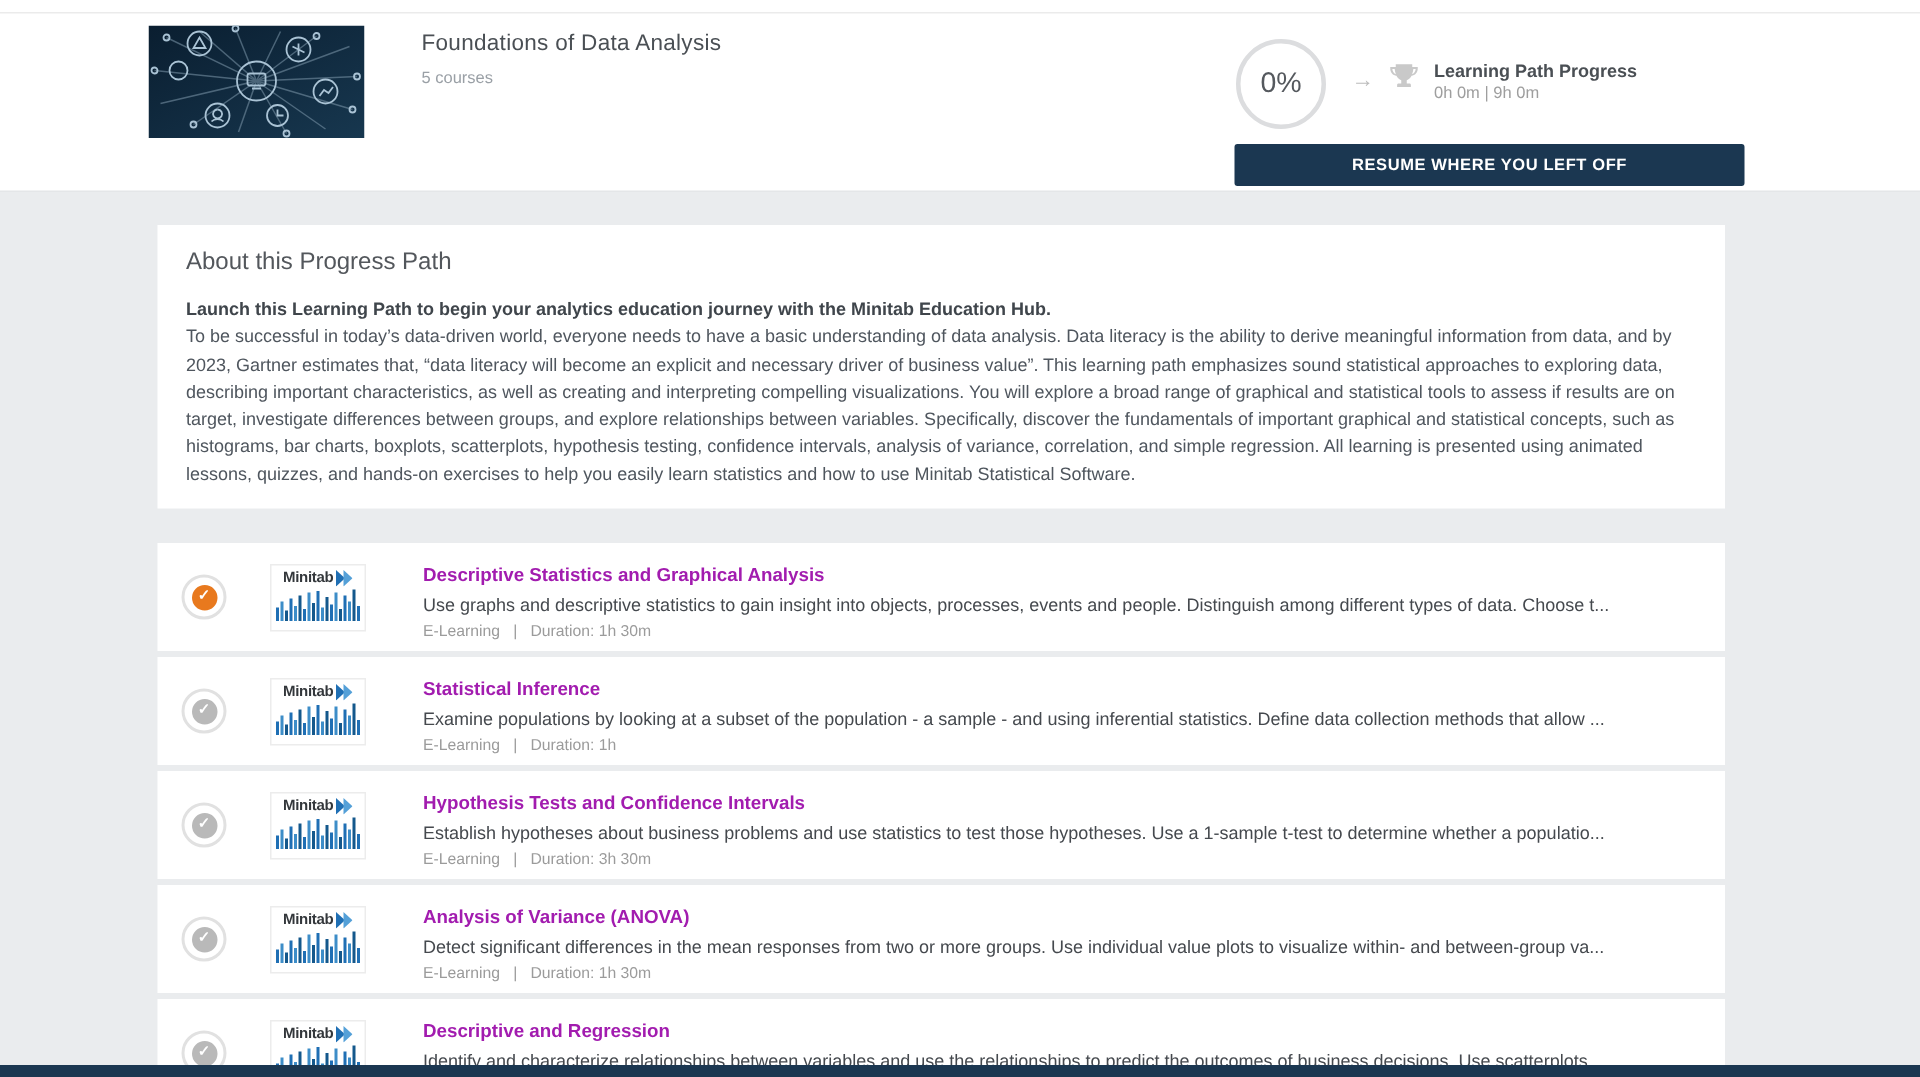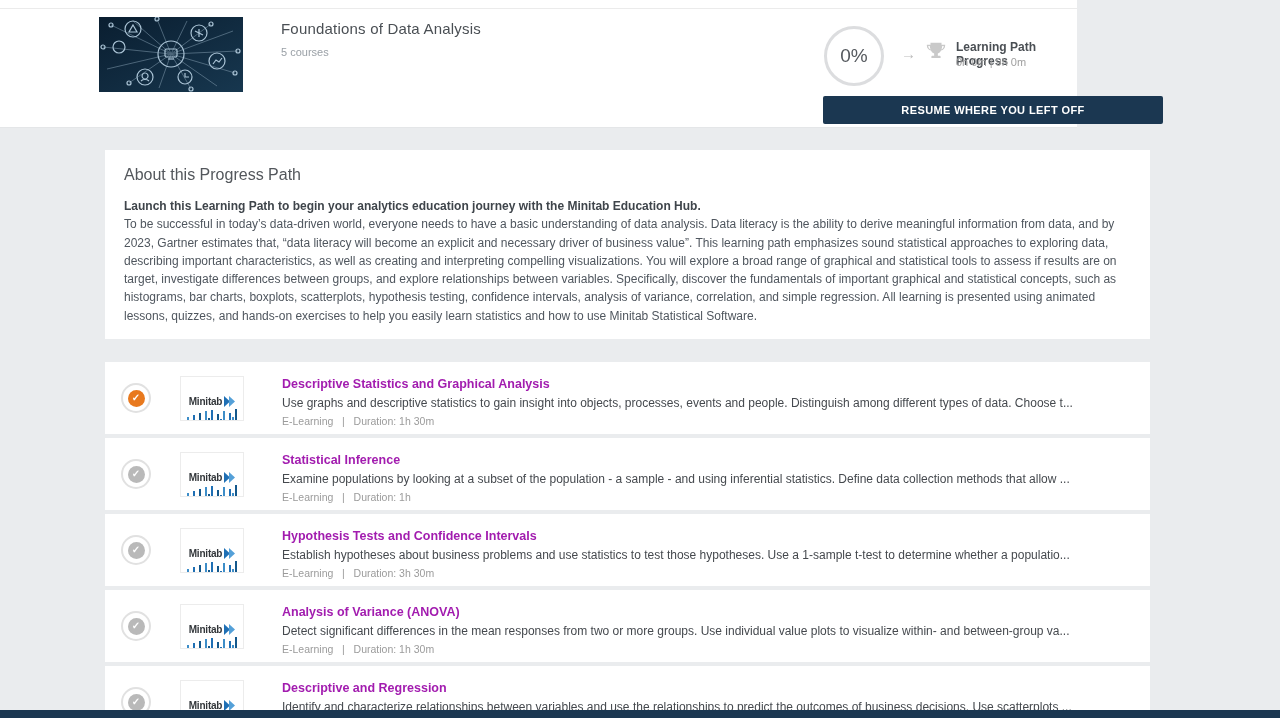--- a/index.html
+++ b/index.html
@@ -1,20 +1,20 @@
 <!DOCTYPE html>
 <html><head>
 <meta charset="utf-8">
 <style>
   * { margin:0; padding:0; box-sizing:border-box; }
   html,body { width:1280px; height:718px; overflow:hidden; background:#eaecee;
               font-family:"Liberation Sans", sans-serif; }
 
   
-  .top-header { position:relative; width:1077px; height:128px; background:#ffffff;
+  .top-header { position:relative; width:1280px; height:128px; background:#ffffff;
                 border-bottom:1px solid #e4e6e8; }
   .top-line   { position:absolute; top:8px; left:0; right:0; height:1px; background:#ebebeb; }
   .thumb      { position:absolute; left:99px; top:17px; width:144px; height:75px; display:block; }
   .lp-title   { position:absolute; left:281px; top:20px; font-size:15px; font-weight:400;
                 color:#4a4f54; letter-spacing:.2px; }
   .lp-count   { position:absolute; left:281px; top:46px; font-size:11px; color:#9aa0a6; }
 
   .prog-circle{ position:absolute; left:824px; top:26px; width:60px; height:60px;
                 border:3px solid #dcdddf; border-radius:50%; display:flex;
                 align-items:center; justify-content:center;
@@ -44,21 +44,21 @@
   .ring { position:absolute; left:16px; top:21px; width:30px; height:30px; border-radius:50%;
           border:2px solid #e1e1e1; background:#fff; display:flex; align-items:center; justify-content:center; }
   .dot  { width:17px; height:17px; border-radius:50%; display:flex; align-items:center;
           justify-content:center; }
   .dot[data-status="completed"]  { background:#e8791e; }
   .dot[data-status="not-started"]{ background:#b9b9b9; }
   .chk  { color:#ffffff; font-size:10px; font-weight:700; line-height:1; }
 
   .logo { position:absolute; left:75px; top:14px; width:64px; height:45px; background:#fff;
           border:1px solid #ececec; display:flex; flex-direction:column; align-items:center;
-          justify-content:flex-start; padding-top:19px; }
+          justify-content:flex-start; padding-top:3px; }
   .logo-top { display:flex; align-items:center; gap:2px; }
   .logo-word{ font-size:10px; font-weight:700; color:#33373b; letter-spacing:-.2px; }
   .bars { margin-top:1px; }
 
   .course-text { position:absolute; left:177px; top:12px; right:14px; }
   .course-title{ display:inline-block; font-size:12.5px; font-weight:700; color:#a21caf;
                  text-decoration:none; }
   .course-desc { margin-top:4px; font-size:12px; color:#45494e; white-space:nowrap;
                  overflow:hidden; }
   .meta        { margin-top:5px; font-size:10.5px; color:#9b9b9b; white-space:pre; }

